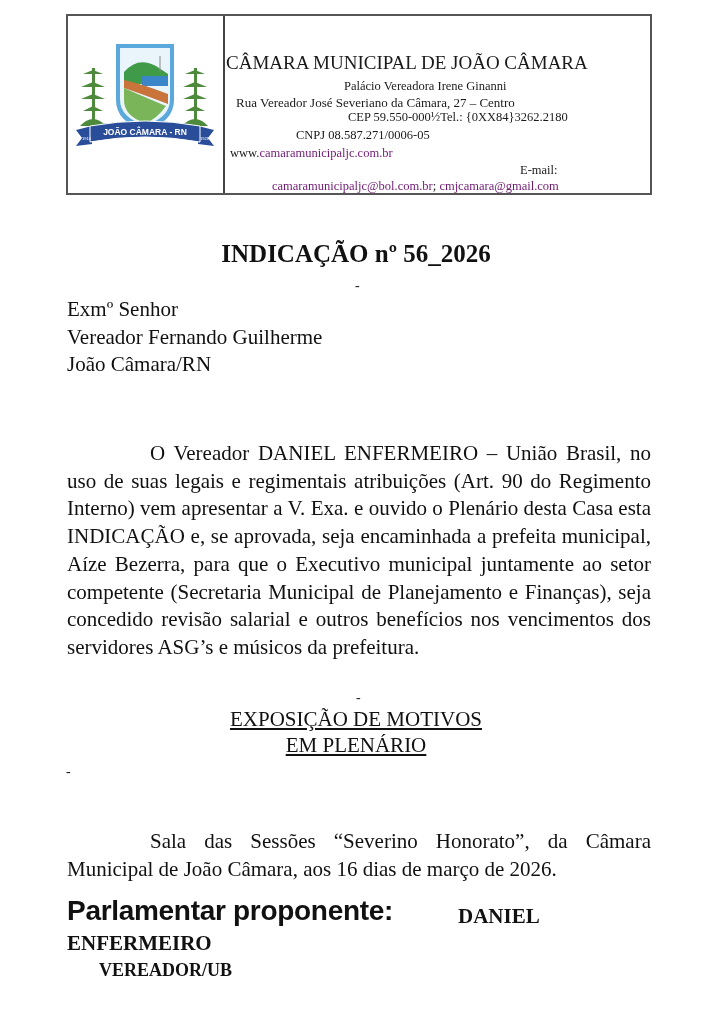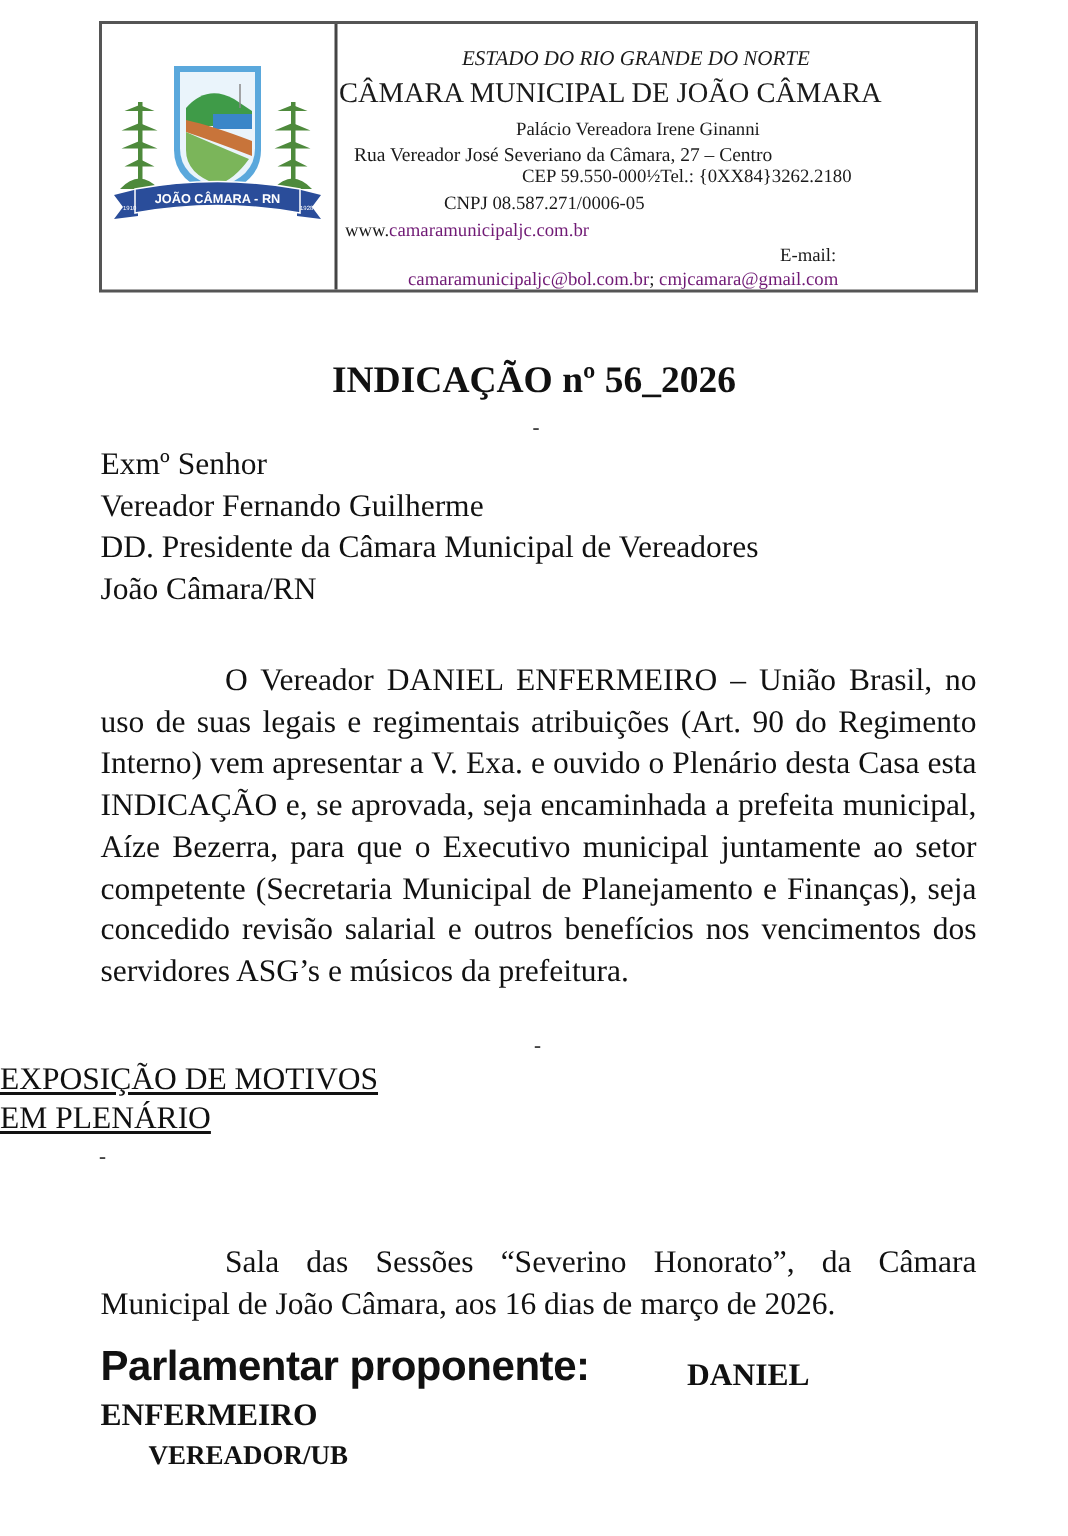--- a/index.html
+++ b/index.html
@@ -87,21 +87,21 @@
       font-size: 21px;
       line-height: 27.7px;
       text-align: justify;
       text-indent: 83px;
     }
     .exposicao {
       position: absolute;
       left: 0;
       width: 712px;
       top: 706px;
-      text-align: left;
+      text-align: center;
       font-size: 21px;
       line-height: 26px;
       text-decoration: underline;
     }
     .closing {
       position: absolute;
       left: 67px;
       top: 795px;
       width: 584px;
       font-size: 21px;
@@ -176,38 +176,36 @@
     <path d="M4 96 L20 92 L20 110 L4 112 L10 104 Z" fill="#2a4d9a"></path>
     <path d="M142 96 L126 92 L126 110 L142 112 L136 104 Z" fill="#2a4d9a"></path>
     <path d="M18 92 Q73 82 128 92 L128 108 Q73 98 18 108 Z" fill="#2a4d9a" stroke="#ffffff" stroke-width="1"></path>
     <text x="73" y="101" font-size="8.5" font-weight="bold" fill="#ffffff" text-anchor="middle" font-family="Liberation Sans, sans-serif">JOÃO CÂMARA - RN</text>
     <text x="10" y="106" font-size="4" fill="#ffffff" font-family="Liberation Sans, sans-serif">1910</text>
     <text x="128" y="106" font-size="4" fill="#ffffff" font-family="Liberation Sans, sans-serif">1928</text>
   </svg>
 
   <div class="header-divider"></div>
 
-  <div class="h-line h-state">ESTADO DO RIO GRANDE DO NORTE</div>
   <div class="h-line h-camara">CÂMARA MUNICIPAL DE JOÃO CÂMARA</div>
   <div class="h-line h-palacio">Palácio Vereadora Irene Ginanni</div>
   <div class="h-line h-rua">Rua Vereador José Severiano da Câmara, 27 – Centro</div>
   <div class="h-line h-cep">CEP 59.550-000½Tel.: {0XX84}3262.2180</div>
   <div class="h-line h-cnpj">CNPJ 08.587.271/0006-05</div>
   <div class="h-line h-www"><span>www.</span><a class="link">camaramunicipaljc.com.br</a></div>
   <div class="h-line h-email-label">E-mail:</div>
   <div class="h-line h-emails"><a class="link">camaramunicipaljc@bol.com.br</a><span>; </span><a class="link">cmjcamara@gmail.com</a></div>
 </div>
 
 <div class="title">INDICAÇÃO nº 56_2026</div>
 <div class="dash" style="left:355px; top:278px;">-</div>
 
 <div class="addressee">
   <div>Exmº Senhor</div>
   <div>Vereador Fernando Guilherme</div>
-  <div>DD. Presidente da Câmara Municipal de Vereadores</div>
   <div>João Câmara/RN</div>
 </div>
 
 <div class="body-para">O Vereador DANIEL ENFERMEIRO – União Brasil, no uso de suas legais e regimentais atribuições (Art. 90 do Regimento Interno) vem apresentar a V. Exa. e ouvido o Plenário desta Casa esta INDICAÇÃO e, se aprovada, seja encaminhada a prefeita municipal, Aíze Bezerra, para que o Executivo municipal juntamente ao setor competente (Secretaria Municipal de Planejamento e Finanças), seja concedido revisão salarial e outros benefícios nos vencimentos dos servidores ASG’s e músicos da prefeitura.</div>
 
 <div class="dash" style="left:356px; top:690px;">-</div>
 
 <div class="exposicao">
   <div>EXPOSIÇÃO DE MOTIVOS</div>
   <div>EM PLENÁRIO</div>

